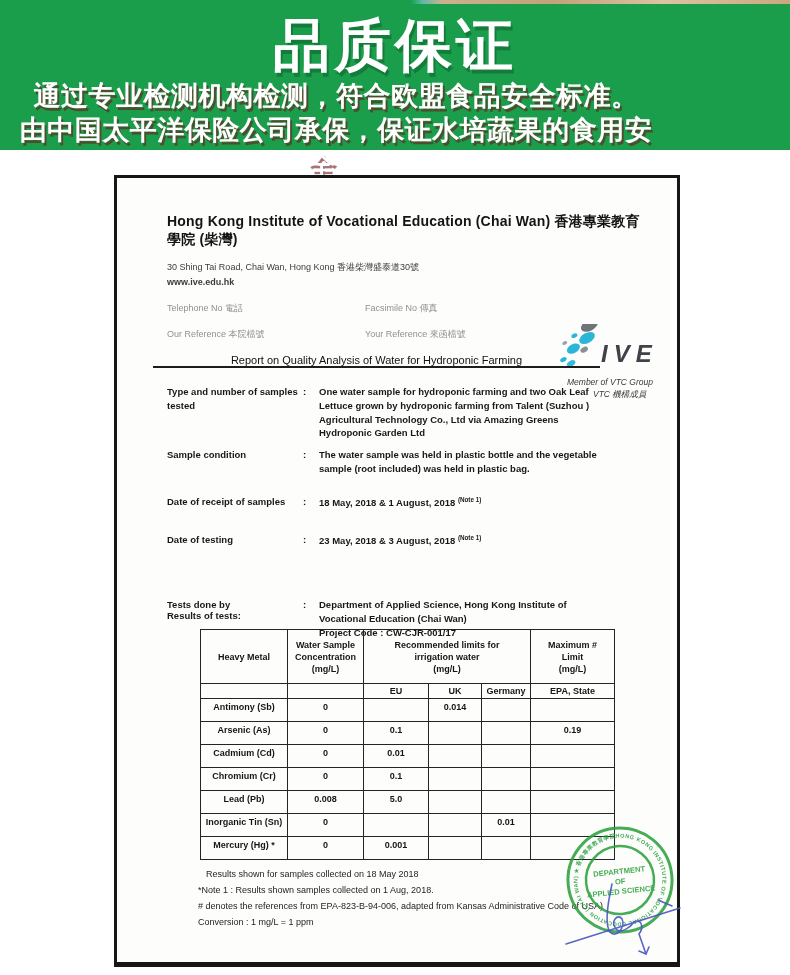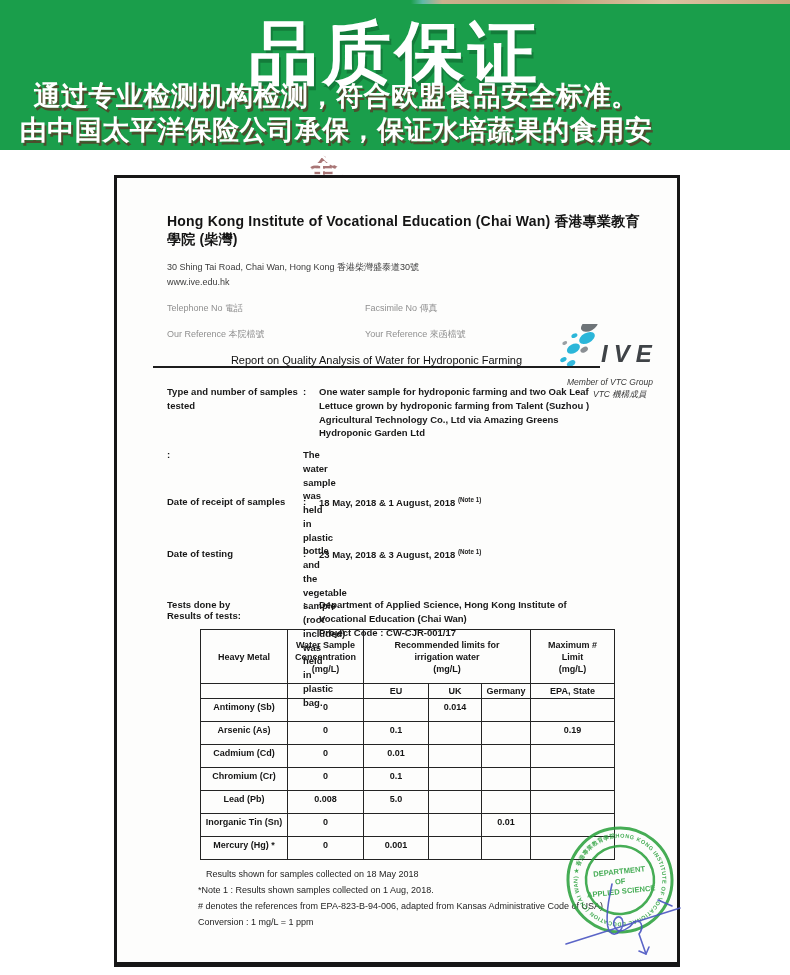--- a/index.html
+++ b/index.html
@@ -4,49 +4,49 @@
 <style>
   * { margin:0; padding:0; box-sizing:border-box; }
   body { width:790px; height:975px; background:#ffffff; font-family:"Liberation Sans", sans-serif; position:relative; overflow:hidden; }
   .page { position:absolute; left:0; top:0; width:790px; height:975px; background:#ffffff; }
 
   
   .banner { position:absolute; left:0; top:0; width:790px; height:150px; background:#1a9e4b; }
   .top-strip { position:absolute; left:0; top:0; width:790px; height:4px;
     background:linear-gradient(90deg,#1a9e4b 0%,#1a9e4b 52%,#5fb9a8 53.5%,#cbb18d 56%,#c2a279 70%,#dcc3a2 84%,#caa77e 100%); }
   .banner-title { position:absolute; left:0; top:8px; width:790px; text-align:center;
-    font-family:Liberation Sans, sans-serif; font-weight:900; font-size:69px; letter-spacing:4px;
+    font-family:Liberation Sans, sans-serif; font-weight:900; font-size:57px; letter-spacing:4px;
     color:#ffffff; text-shadow:2px 4px 0 rgba(10,60,30,.35); }
   .banner-sub { position:absolute; left:0; width:672px; text-align:center;
     font-family:Liberation Mono, monospace; font-weight:900; font-size:27px; color:#ffffff;
     text-shadow:2px 3px 0 rgba(110,25,25,.6); letter-spacing:0.5px; }
   .sub1 { top:78px; } .sub2 { top:112px; }
 
   
   .cert { position:absolute; left:114px; top:175px; width:566px; height:792px; background:#fdfdfc;
     border:3px solid #161616; border-bottom-width:5px; color:#1a1a1a; }
 
   .cert-header { position:absolute; left:50px; top:35px; width:480px; }
   .inst-name { font-size:14px; font-weight:700; letter-spacing:.2px; color:#141414; }
   .inst-addr { margin-top:12px; font-size:9px; color:#3c3c3c; }
-  .inst-url  { margin-top:3px; font-size:9px; color:#3c3c3c; }
+  .inst-url  { margin-top:3px; font-size:9px; color:#3c3c3c;font-weight:bold; }
   .contacts  { margin-top:15px; display:grid; grid-template-columns:198px 1fr; row-gap:13px;
     font-size:9px; color:#909090; }
 
   .ive-logo { position:absolute; left:428px; top:146px; width:115px; height:44px; }
   .member-vtc { position:absolute; left:450px; top:198px; width:125px; font-style:italic;
     font-size:8.5px; color:#3a3a3a; line-height:12px; }
   .member-vtc .l2 { padding-left:26px; }
 
   .report-title { position:absolute; left:36px; top:176px; width:447px; text-align:center;
     font-size:11px; font-weight:400; color:#111; border-bottom:2px solid #1d1d1d; }
 
   .field { position:absolute; left:50px; width:462px; display:grid;
     grid-template-columns:136px 16px 292px; font-size:9.5px; font-weight:700; line-height:1.45; color:#181818; }
-  .f1 { top:207px; } .f2 { top:270px; } .f3 { top:317px; } .f4 { top:369px; } .f5 { top:380px;margin-top:40px; }
+  .f1 { top:207px; } .f2 { top:270px; } .f3 { top:317px; } .f4 { top:355px; } .f5 { top:380px;margin-top:40px; }
   .pre { white-space:pre-line; }
   sup.note { font-size:6.3px; font-weight:700; vertical-align:super; }
 
   .results-heading { position:absolute; left:50px; top:432px; font-size:9.5px; font-weight:700; }
 
   table.results { position:absolute; left:83px; top:451px; width:414px; border-collapse:collapse;
     table-layout:fixed; font-size:9px; font-weight:700; color:#151515; }
   table.results td, table.results th { border:1px solid #242424; padding:2px 3px; text-align:center; vertical-align:top; line-height:12px; }
   tr.hrow1 th { height:54px; vertical-align:middle; white-space:pre-line; }
   tr.hrow2 td { height:15px; vertical-align:middle; padding:1px 2px; }
@@ -105,20 +105,21 @@
     </div>
 
     <div class="report-title">Report on Quality Analysis of Water for Hydroponic Farming</div>
 
     <div class="field f1">
       <span>Type and number of samples tested</span>
       <span>:</span>
       <span>One water sample for hydroponic farming and two Oak Leaf Lettuce grown by hydroponic farming from Talent (Suzhou ) Agricultural Technology Co., Ltd via Amazing Greens Hydroponic Garden Ltd</span>
     </div>
     <div class="field f2">
+      <span>Sample condition</span>
       <span>:</span>
       <span>The water sample was held in plastic bottle and the vegetable sample (root included) was held in plastic bag.</span>
     </div>
     <div class="field f3">
       <span>Date of receipt of samples</span>
       <span>:</span>
       <span><span>18 May, 2018 &amp; 1 August, 2018</span> <sup class="note">(Note 1)</sup></span>
     </div>
     <div class="field f4">
       <span>Date of testing</span>

